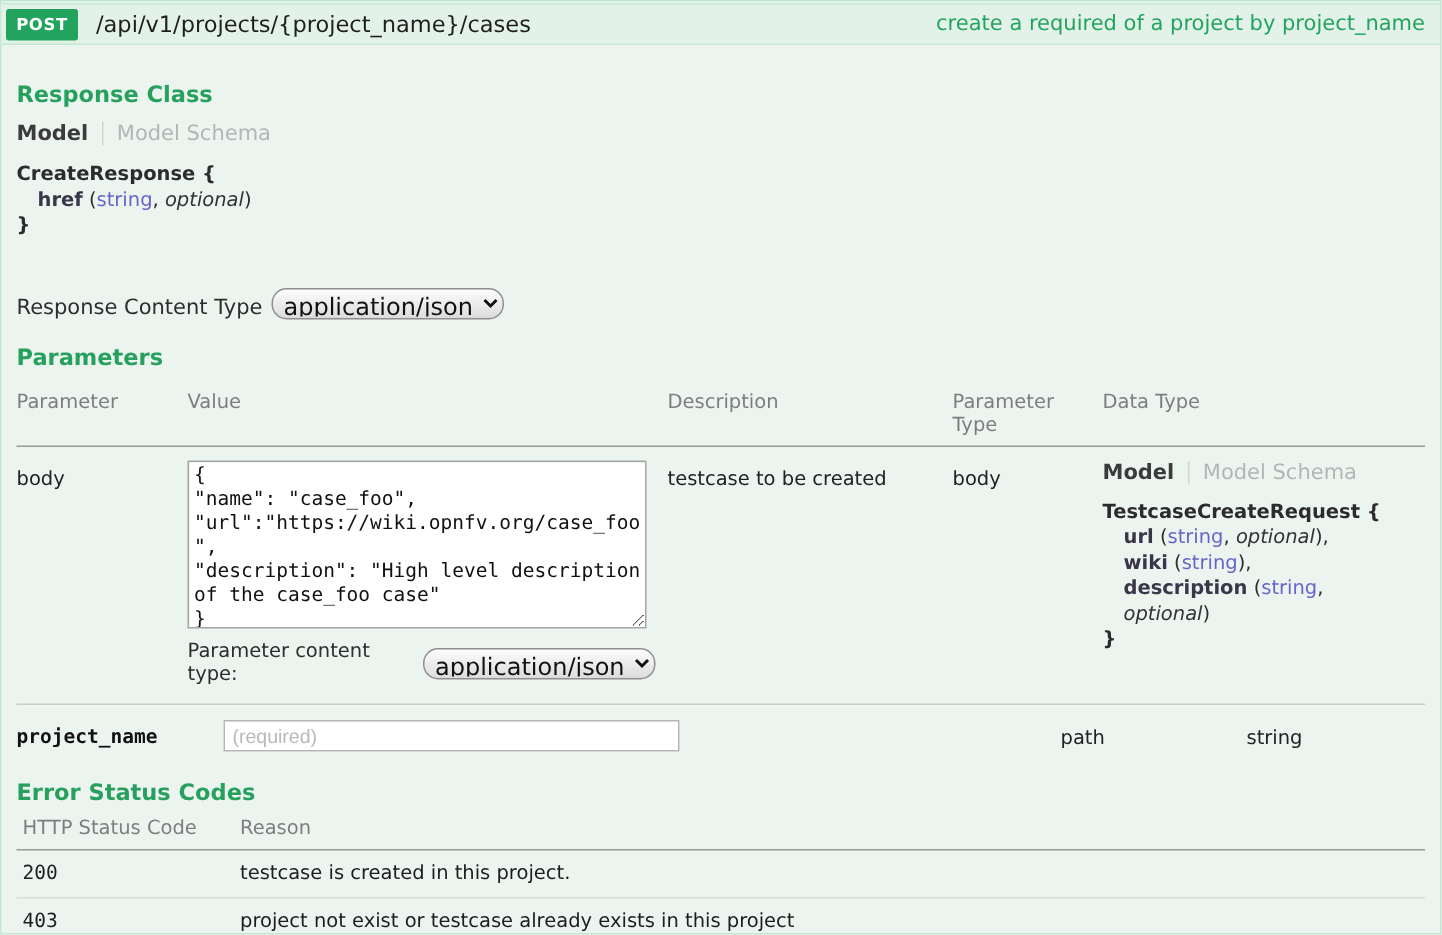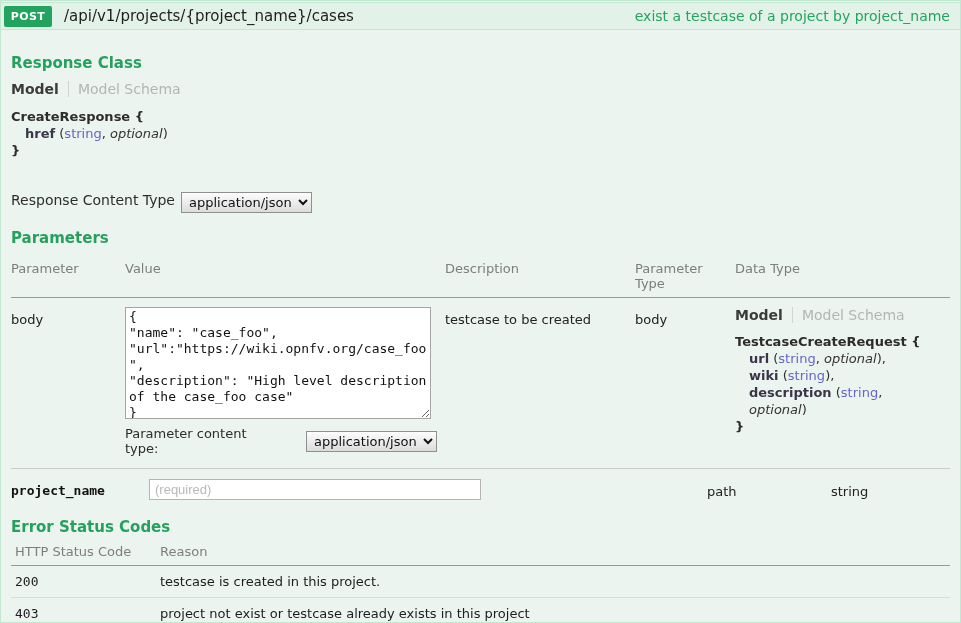--- a/index.html
+++ b/index.html
@@ -58,26 +58,26 @@
     border-left: 1px solid #cfd6d1; cursor: pointer;
   }
   
   .signature { margin-top: 11px; font-size: 13px; line-height: 17px; color: #2f2f2f; }
   .sig-open, .sig-close { font-weight: bold; color: #2c2c2c; }
   .sig-prop { padding-left: 14px; }
   .prop-name { font-weight: bold; color: #39364a; }
   .prop-type { color: #6666c8; }
   .prop-flag { font-style: italic; color: #333; }
   
-  .rct-row { margin-top: 33px; display: flex; align-items: flex-start; font-size: 14px; color: #2d2d2d; }
+  .rct-row { margin-top: 33px; display: flex; align-items: flex-end; font-size: 14px; color: #2d2d2d; }
   select {
-    margin-left: 6px; font-size: 13px;
+    margin-left: 6px; font-size: 16px;
     font-family: "DejaVu Sans", "Liberation Sans", sans-serif;
     background: linear-gradient(#fdfdfd, #dcdcdc);
-    border: 1px solid #8f8f8f; border-radius: 0;
+    border: 1px solid #8f8f8f; border-radius: 10px;
     padding: 1px 3px; height: 21px; color: #111;
   }
   
   .param-grid {
     display: grid;
     grid-template-columns: 114px 320px 190px 100px 1fr;
   }
   .tbl-head { margin-top: 14px; padding-bottom: 6px; border-bottom: 1px solid #999; }
   .tbl-head .cell { color: #7e7e7e; font-size: 13px; }
   .cell { padding-right: 8px; }
@@ -95,21 +95,21 @@
   .dt-signature { margin-top: 10px; }
   .project-row {
     margin-top: 12px; border-top: 1px solid #c9cdca;
     padding-top: 10px; padding-bottom: 4px; gap: 24px;
   }
   .param-name-required {
     font-family: "DejaVu Sans Mono", "Liberation Mono", monospace;
     font-weight: bold; font-size: 13px; color: #111; padding-top: 4px;
   }
   .text-input {
-    width: 332px; height: 21px;
+    width: 304px; height: 21px;
     border: 1px solid #b5b5b5; background: #fff;
     font-size: 13px; padding: 2px 5px; color: #333;
   }
   .text-input::placeholder { color: #b9b9b9; }
   
   .error-grid { display: grid; grid-template-columns: 145px 1fr; }
   .err-head { margin-top: 8px; padding-bottom: 6px; border-bottom: 1px solid #999; }
   .err-head .cell { color: #7e7e7e; font-size: 13px; padding-left: 4px; }
   .err-row { border-bottom: 1px solid #d4ddd6; }
   .err-row:last-of-type { border-bottom: none; }
@@ -117,21 +117,21 @@
   .err-code { font-family: "DejaVu Sans Mono", "Liberation Mono", monospace; }
 </style>
 </head>
 <body>
 
 <div class="panel">
 
   <div class="op-heading">
     <span class="method-badge">POST</span>
     <a class="op-path">/api/v1/projects/{project_name}/cases</a>
-    <a class="op-summary">exist a testcase of a project by project_name</a>
+    <a class="op-summary">create a required of a project by project_name</a>
   </div>
 
   <div class="content">
 
     <h4 class="section-title rc-title">Response Class</h4>
 
     <div class="model-tabs">
       <span class="tab-model">Model</span>
       <span class="tab-schema">Model Schema</span>
     </div>

